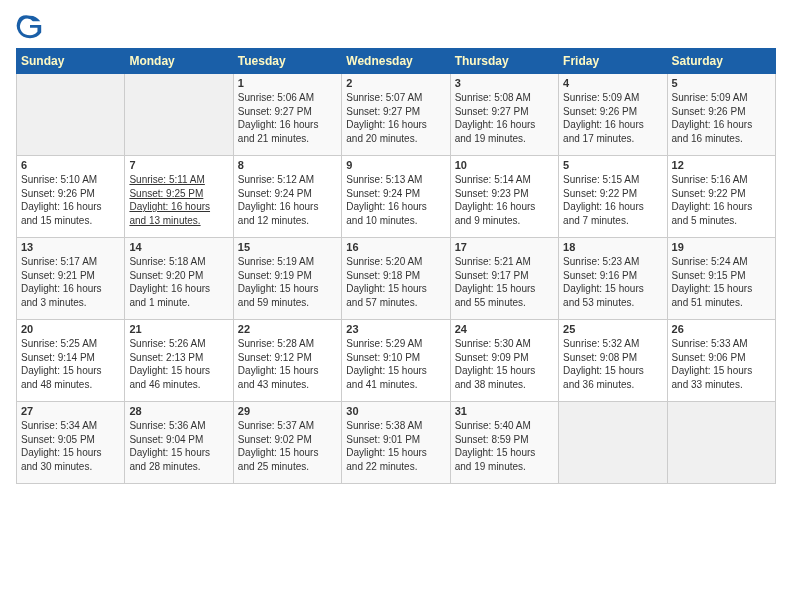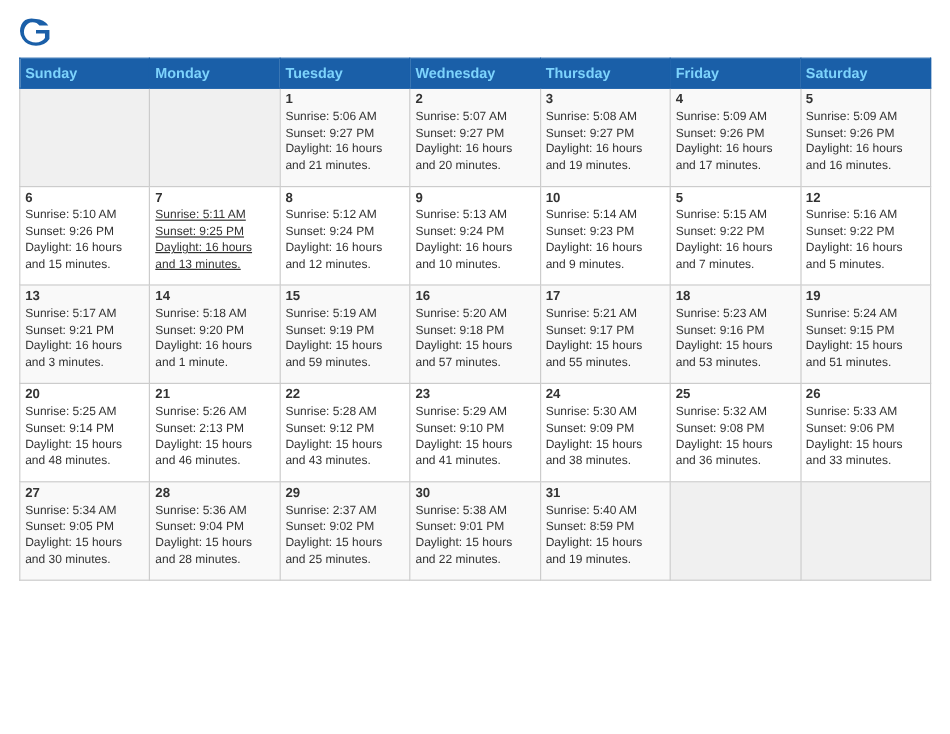--- a/index.html
+++ b/index.html
@@ -59,21 +59,21 @@
       font-size: 14px;
       color: #444;
     }
     .calendar {
       width: 100%;
       border-collapse: collapse;
       border: 1px solid #ccc;
     }
     .calendar th {
       background: #1a5fa8;
-      color: #7dd3fc;
+      color: #fef9c3;
       font-size: 12px;
       font-weight: bold;
       padding: 5px 4px;
       text-align: left;
       border: 1px solid #1a5fa8;
     }
     .calendar td {
       width: calc(100% / 7);
       vertical-align: top;
       border: 1px solid #ccc;
@@ -339,21 +339,21 @@
           </td>
           <td>
             <span class="day-num">28</span>
             <div class="day-info" style="white-space: pre-line;">Sunrise: 5:36 AM
 Sunset: 9:04 PM
 Daylight: 15 hours
 and 28 minutes.</div>
           </td>
           <td>
             <span class="day-num">29</span>
-            <div class="day-info" style="white-space: pre-line;">Sunrise: 2:37 AM
+            <div class="day-info" style="white-space: pre-line;">Sunrise: 5:37 AM
 Sunset: 9:02 PM
 Daylight: 15 hours
 and 25 minutes.</div>
           </td>
           <td>
             <span class="day-num">30</span>
             <div class="day-info" style="white-space: pre-line;">Sunrise: 5:38 AM
 Sunset: 9:01 PM
 Daylight: 15 hours
 and 22 minutes.</div>

